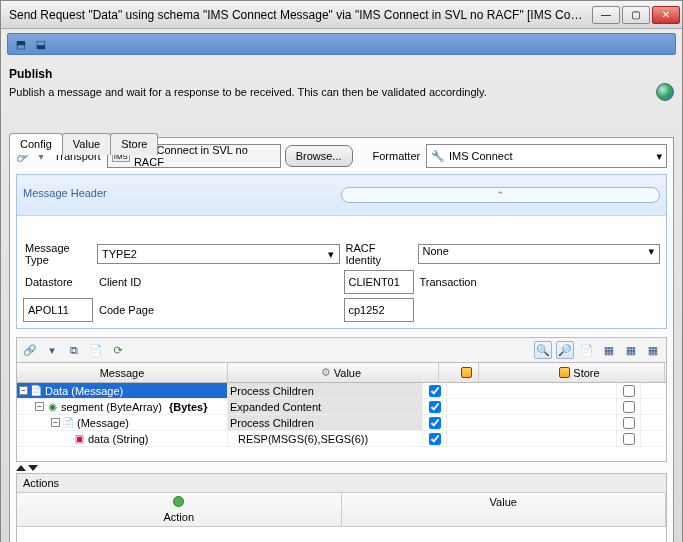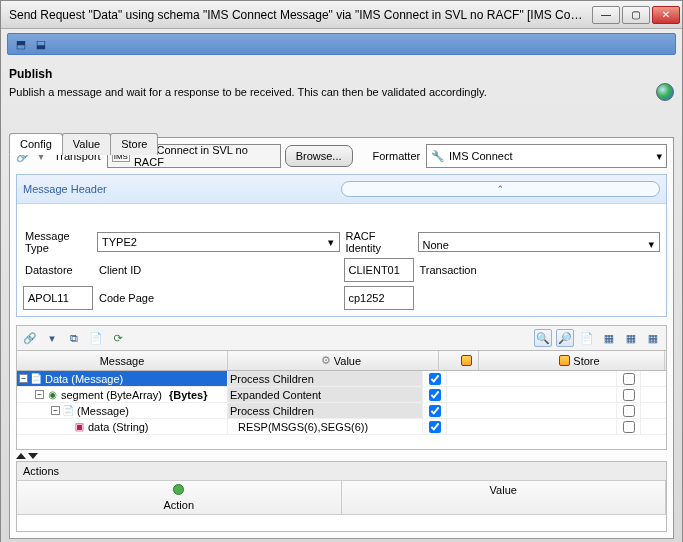--- a/index.html
+++ b/index.html
@@ -21,21 +21,21 @@
   .tab { padding:4px 10px; border:1px solid #999; border-bottom:none; background:#eee; margin-right:-1px; font-size:11px; cursor:default; border-radius:3px 3px 0 0; position:relative; top:18px; }
   .tab.active { background:#fff; border-bottom:1px solid #fff; }
   .panel { border:1px solid #999; border-top:none; padding:6px; background:#fcfcfc; }
   .transport-row { display:flex; align-items:center; gap:4px; margin-bottom:6px; }
   .link-icon { width:14px;height:14px; display:inline-flex; align-items:center; justify-content:center; color:#777; }
   .lbl { font-size:11px; color:#000; padding:0 2px; }
   .txtbox { border:1px solid #888; background:#fff; height:24px; padding:1px 4px; font-size:11px; }
   .txtbox.ro { background:#f5f5f5; }
   .btn { border:1px solid #777; background:linear-gradient(#f7f7f7,#ddd); height:22px; padding:0 10px; font-size:11px; border-radius:7px; cursor:default; }
   .header-box { border:1px solid #a9c2e8; background:#fff; margin-top:4px; }
-  .header-caption { display:flex; align-items:center; background:linear-gradient(#eaf2fc,#dbe9fa); padding:6px 6px; color:#3560a6; border-bottom:1px solid #c3d5ef; }
+  .header-caption { display:flex; background:linear-gradient(#eaf2fc,#dbe9fa); padding:12px 6px; color:#3560a6; border-bottom:1px solid #c3d5ef; }
   .header-caption span { flex:1; }
   .collapse-btn { width:16px; height:16px; border:1px solid #9bb7df; background:#f5faff; border-radius:8px; display:flex; align-items:center; justify-content:center; font-size:9px; color:#3560a6; cursor:default; }
   .header-body { display:grid; grid-template-columns: 70px 1fr 70px 1fr; gap:4px 4px; padding:6px; align-items:center;margin-top:20px; }
   .header-body .lbl { text-align:left; }
   .select { border:1px solid #888; background:#fff; height:20px; font-size:11px; padding:0 2px; }
   .msg-toolbar { display:flex; align-items:center; gap:4px; margin-top:8px; border:1px solid #bbb; padding:3px 4px; background:#f4f4f4; }
   .msg-toolbar .spacer { flex:1; }
   .ico-btn { width:18px; height:18px; border:1px solid transparent; display:flex; align-items:center; justify-content:center; font-size:11px; color:#335a8c; cursor:default; background:none; }
   .ico-btn.framed { border:1px solid #96b4da; background:linear-gradient(#f1f6fc,#dbe7f5); border-radius:2px; }
   .tree-table { border:1px solid #bbb; border-top:none; font-size:11px; }
@@ -124,21 +124,21 @@
           <span>Message Header</span>
           <span class="collapse-btn">⌃</span>
         </div>
         <div class="header-body">
           <span class="lbl">Message Type</span>
           <span class="select" style="display:flex;align-items:center;">
             <span style="flex:1;padding-left:2px">TYPE2</span>
             <span style="padding:0 3px">▾</span>
           </span>
           <span class="lbl">RACF Identity</span>
-          <span class="select" style="display:flex;align-items:flex-end;">
+          <span class="select" style="display:flex;align-items:flex-start;">
             <span style="flex:1;padding-left:2px">None</span>
             <span style="padding:0 3px">▾</span>
           </span>
 
           <span class="lbl">Datastore</span>
           <span class="lbl">Client ID</span>
           <input class="txtbox" value="CLIENT01" style="">
 
           <span class="lbl">Transaction</span>
           <input class="txtbox" value="APOL11" style="">

